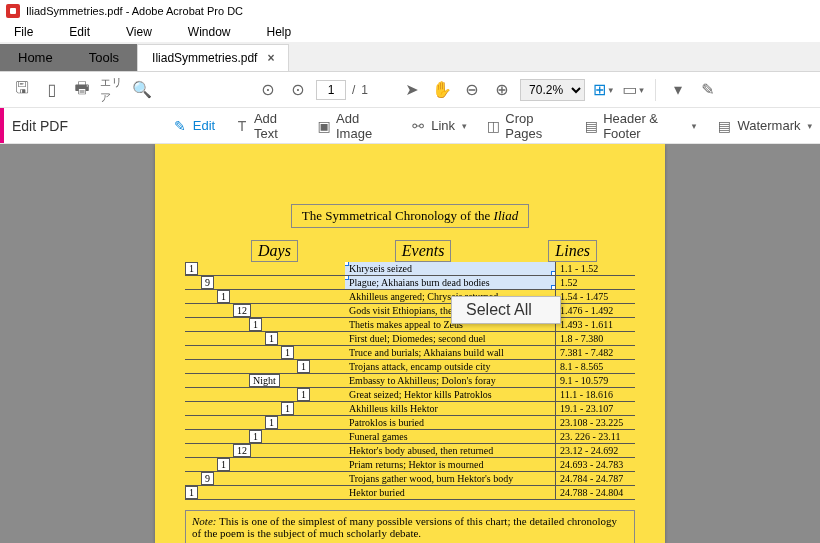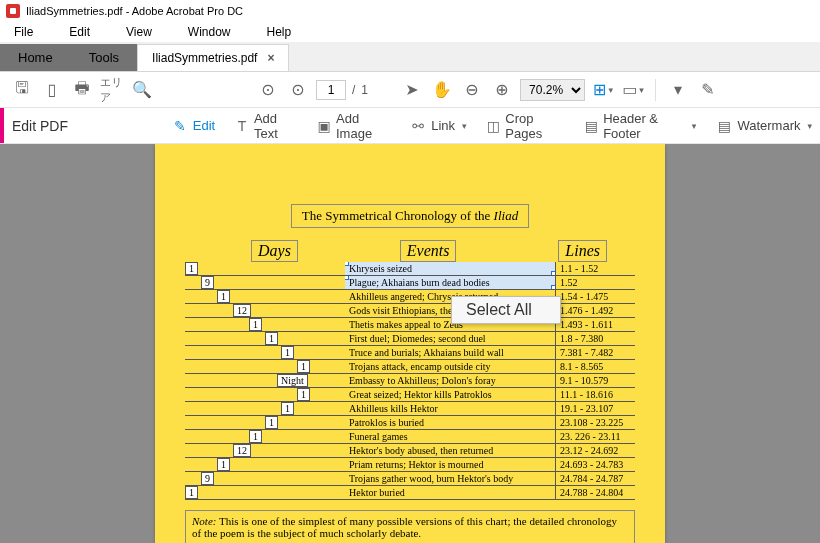--- a/index.html
+++ b/index.html
@@ -138,21 +138,21 @@
 <div class="workspace">
   <div class="page">
     <div class="title-wrap">
       <div class="doc-title">
         <span>The Symmetrical Chronology of the </span><span class="ital">Iliad</span>
       </div>
     </div>
     <div class="headers">
       <span style="margin-left:62px;">Days</span>
       <span>Events</span>
-      <span style="margin-right:24px;">Lines</span>
+      <span style="margin-right:34px;">Lines</span>
     </div>
     <div class="table" id="tbl">
         <div class="row">
           <div class="days">
             <span class="cell" style="margin-left: 0px;">1</span>
           </div>
           <div class="event sel">Khryseis seized</div>
           <div class="lines">1.1 - 1.52</div>
         </div>
         <div class="row">
@@ -199,21 +199,21 @@
         </div>
         <div class="row">
           <div class="days">
             <span class="cell" style="margin-left: 112px;">1</span>
           </div>
           <div class="event">Trojans attack, encamp outside city</div>
           <div class="lines">8.1 - 8.565</div>
         </div>
         <div class="row">
           <div class="days">
-            <span class="cell" style="margin-left: 92px;">Night</span>
+            <span class="cell" style="margin-left: 64px;">Night</span>
           </div>
           <div class="event">Embassy to Akhilleus; Dolon's foray</div>
           <div class="lines">9.1 - 10.579</div>
         </div>
         <div class="row">
           <div class="days">
             <span class="cell" style="margin-left: 112px;">1</span>
           </div>
           <div class="event">Great seized; Hektor kills Patroklos</div>
           <div class="lines">11.1 - 18.616</div>

